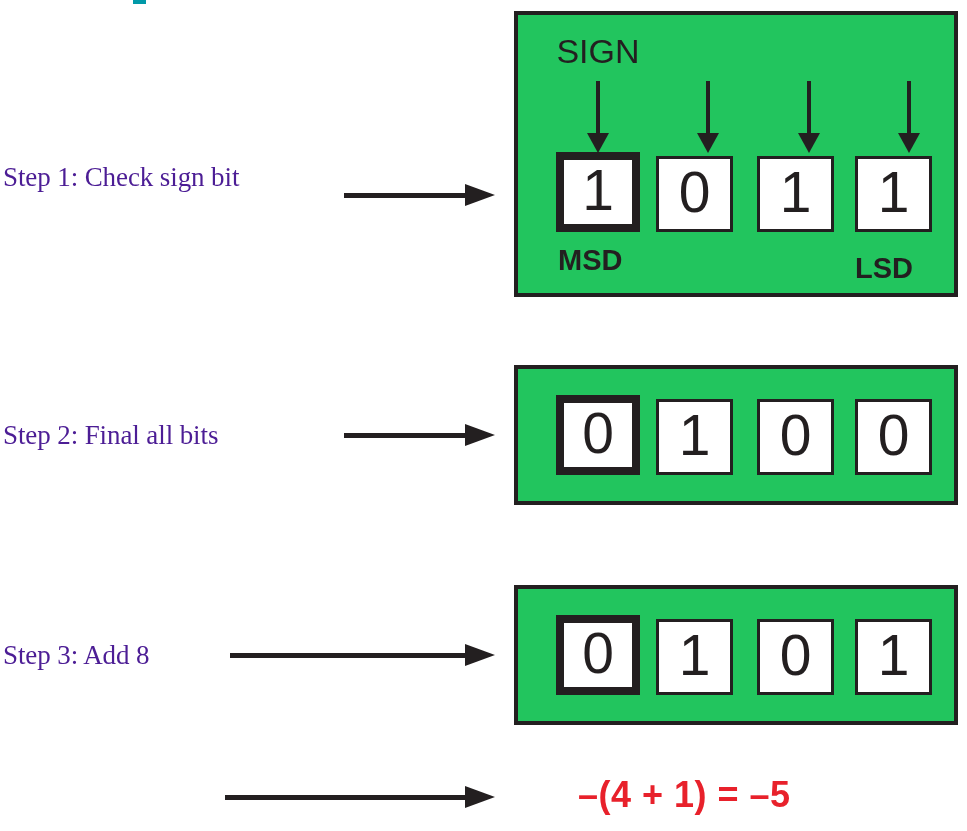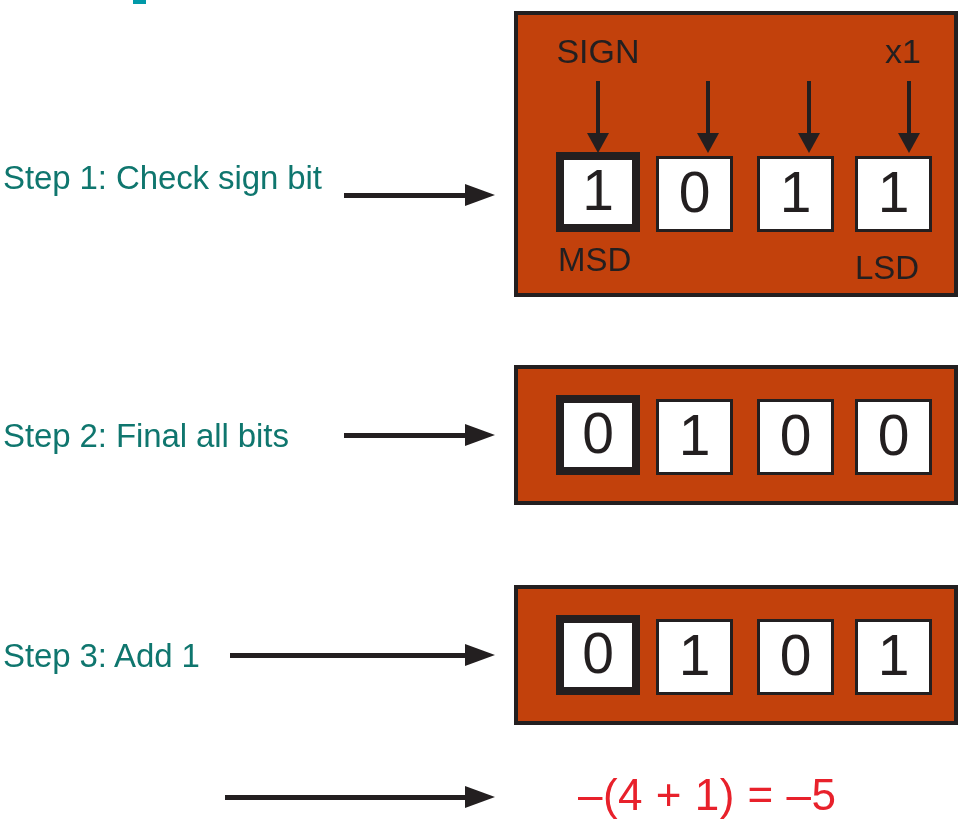--- a/index.html
+++ b/index.html
@@ -26,25 +26,26 @@
     left: 133px;
     top: 0px;
     width: 13px;
     height: 4px;
     background: #0099a8;
   }
 
   
   .step-label {
     position: absolute;
-    font-size: 33px;
+    font-size: 27px;
     line-height: 35px;
-    color: #0f766e;
+    color: #4c1d95;
     white-space: pre;
     letter-spacing: -0.1px;
+    font-family: Liberation Serif, serif;
   }
 
   
   .h-arrow {
     position: absolute;
     height: 22px;
   }
   .h-arrow .shaft {
     position: absolute;
     left: 0;
@@ -60,21 +61,21 @@
     border-top: 11px solid transparent;
     border-bottom: 11px solid transparent;
     border-left: 30px solid #231f20;
   }
 
   
   .group-box {
     position: absolute;
     box-sizing: border-box;
     border: 4px solid #231f20;
-    background: #c2410c;
+    background: #22c55e;
   }
 
   
   .bit-cell {
     position: absolute;
     box-sizing: border-box;
     border: 3px solid #231f20;
     background: #ffffff;
     display: flex;
     align-items: center;
@@ -116,54 +117,55 @@
     width: 0;
     height: 0;
     border-left: 11px solid transparent;
     border-right: 11px solid transparent;
     border-top: 20px solid #231f20;
   }
 
   
   .sd-label {
     position: absolute;
-    font-size: 33px;
+    font-size: 29px;
     line-height: 32px;
     color: #231f20;
     white-space: pre;
+    font-weight: bold;
   }
 
   
   .final-expression {
     position: absolute;
-    font-size: 44px;
+    font-size: 36px;
     line-height: 50px;
     color: #e8212b;
     white-space: pre;
     letter-spacing: 0.5px;
+    font-weight: bold;
   }
 </style>
 </head>
 <body>
 
 <div id="canvas">
 
   <div class="teal-fragment"></div>
 
   <div class="step-label" style="left:3px; top:160px;">Step 1: Check sign bit</div>
 
   <div class="h-arrow" style="left:344px; top:184px; width:151px;">
     <div class="shaft" style="width:125px;"></div>
     <div class="head" style="left:121px;"></div>
   </div>
 
   <div class="group-box" style="left:514px; top:11px; width:444px; height:286px;">
 
     <div class="col-label" style="left:25px; top:17px; width:110px;">SIGN</div>
-    <div class="col-label" style="left:340px; top:17px; width:90px;">x1</div>
 
     <div class="v-arrow" style="left:69px; top:66px; height:72px;">
       <div class="shaft" style="height:55px;"></div>
       <div class="head" style="top:52px;"></div>
     </div>
     <div class="v-arrow" style="left:179px; top:66px; height:72px;">
       <div class="shaft" style="height:55px;"></div>
       <div class="head" style="top:52px;"></div>
     </div>
     <div class="v-arrow" style="left:280px; top:66px; height:72px;">
@@ -191,21 +193,21 @@
     <div class="head" style="left:121px;"></div>
   </div>
 
   <div class="group-box" style="left:514px; top:365px; width:444px; height:140px;">
     <div class="bit-cell emphasis" style="left:38px; top:26px; width:84px; height:80px;">0</div>
     <div class="bit-cell" style="left:138px; top:30px; width:77px; height:76px;">1</div>
     <div class="bit-cell" style="left:239px; top:30px; width:77px; height:76px;">0</div>
     <div class="bit-cell" style="left:337px; top:30px; width:77px; height:76px;">0</div>
   </div>
 
-  <div class="step-label" style="left:3px; top:638px;">Step 3: Add 1</div>
+  <div class="step-label" style="left:3px; top:638px;">Step 3: Add 8</div>
 
   <div class="h-arrow" style="left:230px; top:644px; width:265px;">
     <div class="shaft" style="width:239px;"></div>
     <div class="head" style="left:235px;"></div>
   </div>
 
   <div class="group-box" style="left:514px; top:585px; width:444px; height:140px;">
     <div class="bit-cell emphasis" style="left:38px; top:26px; width:84px; height:80px;">0</div>
     <div class="bit-cell" style="left:138px; top:30px; width:77px; height:76px;">1</div>
     <div class="bit-cell" style="left:239px; top:30px; width:77px; height:76px;">0</div>

